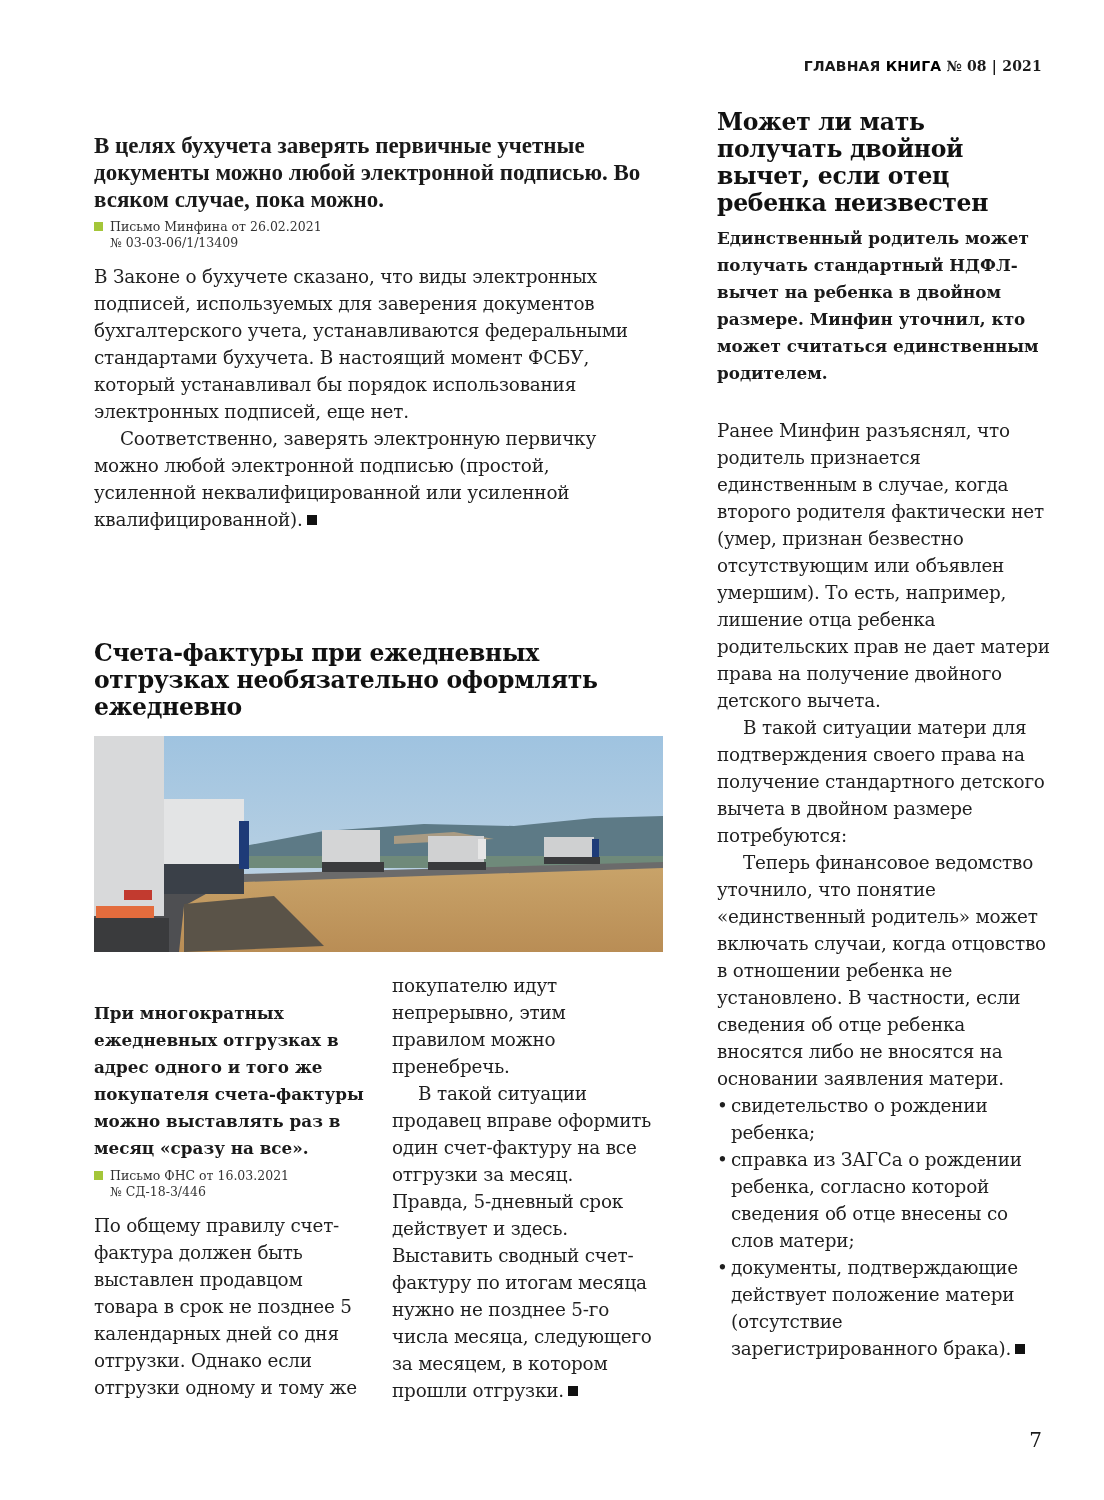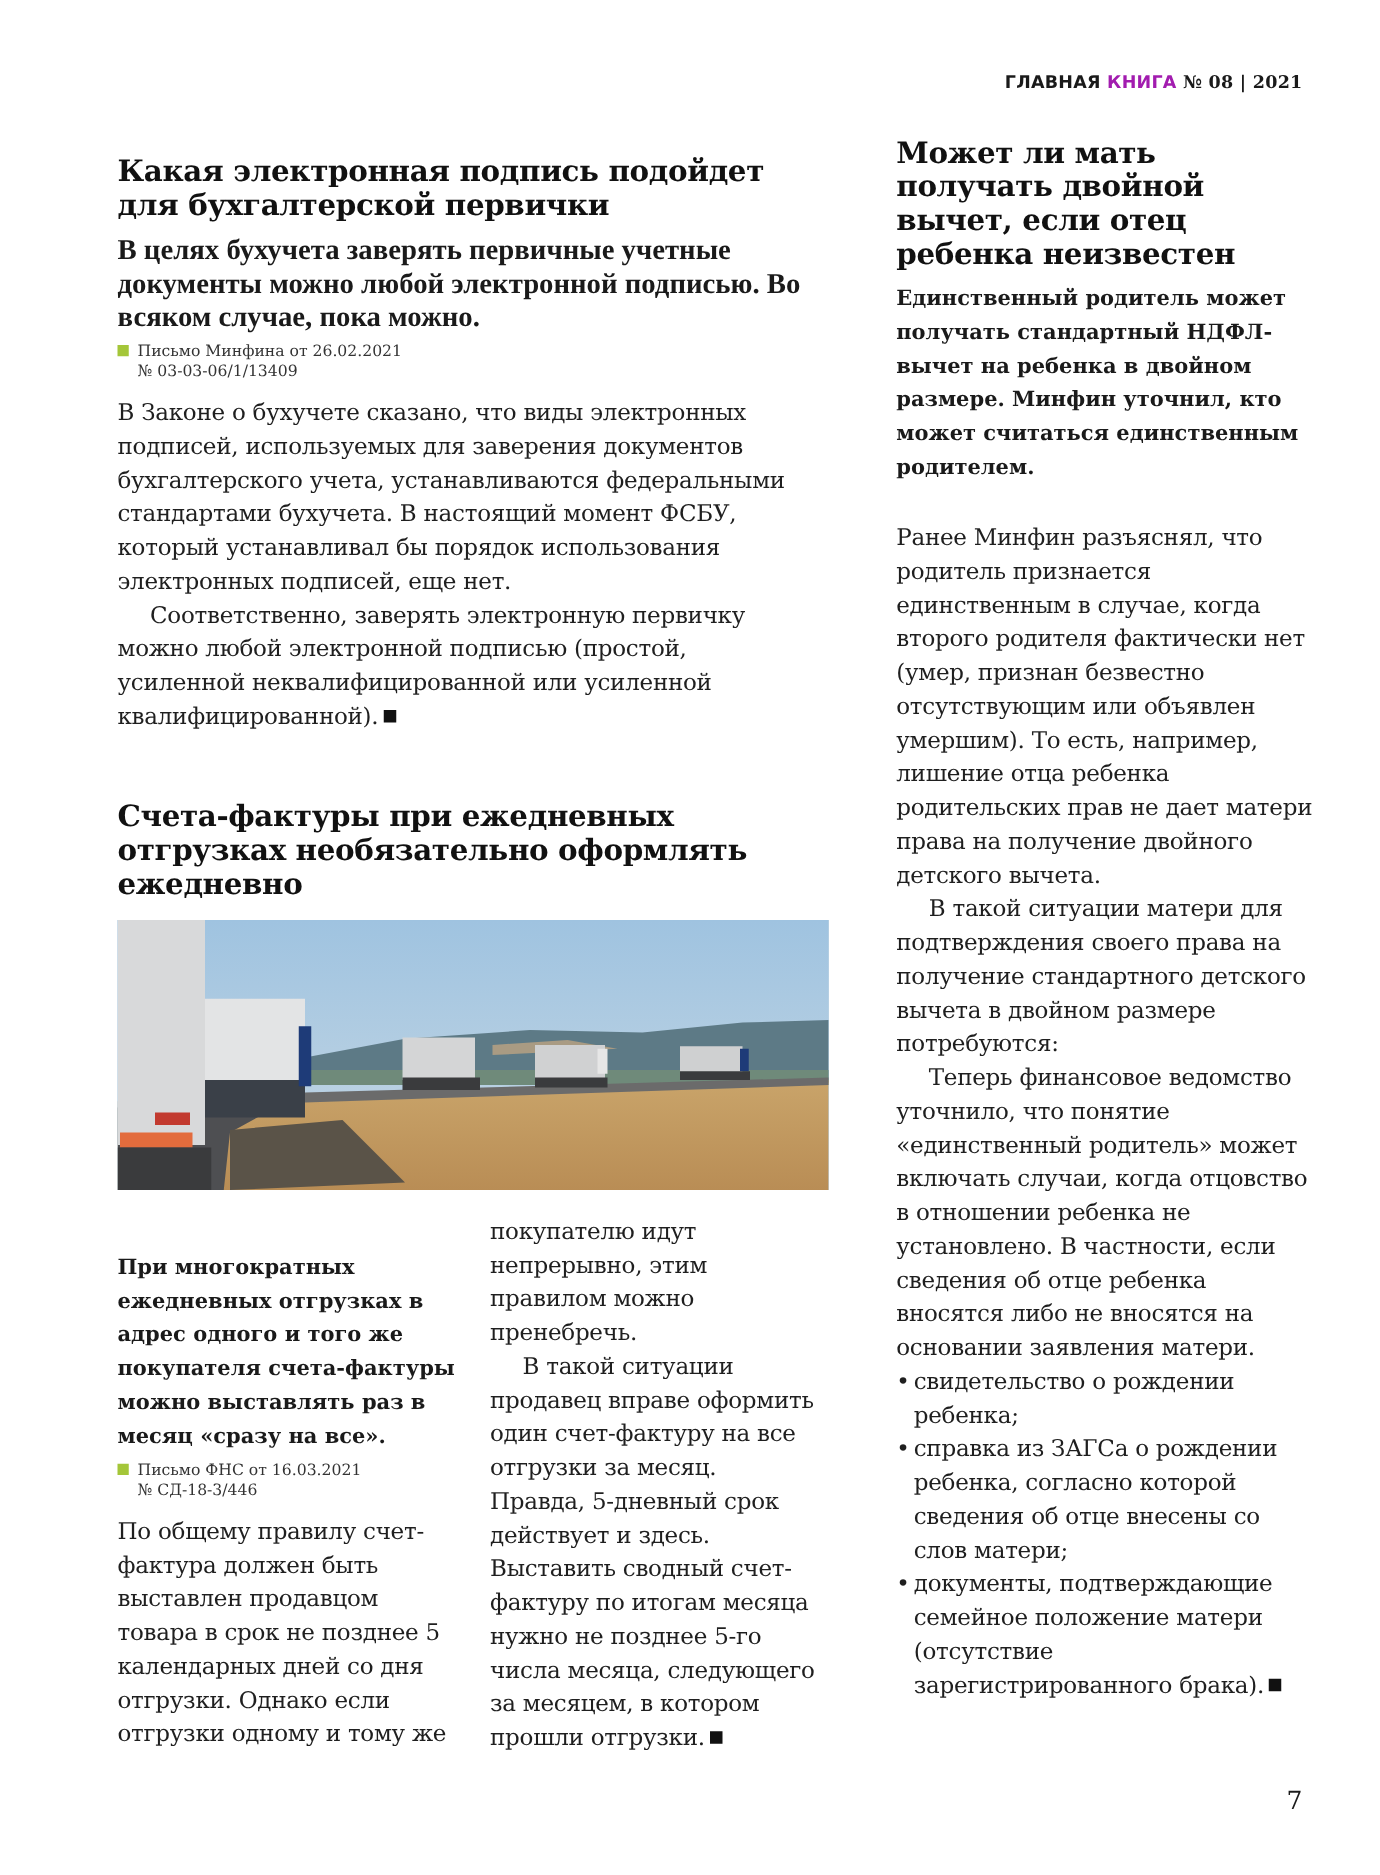--- a/index.html
+++ b/index.html
@@ -1,19 +1,19 @@
 <!DOCTYPE html>
 <html><head>
 <meta charset="utf-8">
 <style>
   html, body { margin: 0; padding: 0; background: #ffffff; }
   body { width: 1104px; height: 1500px; position: relative; overflow: hidden; color: #1a1a1a; font-family: "DejaVu Serif", serif; }
 
   .header { position: absolute; top: 58px; right: 62px; font-family: "DejaVu Sans", sans-serif; font-weight: bold; font-size: 14px; letter-spacing: 0.2px; color: #1a1a1a; white-space: nowrap; }
-  .header .accent { color: #a21caf; }
+  .header .accent { color: #000000; }
   .header .issue { font-family: "DejaVu Serif", serif; font-weight: bold; }
 
   .col { position: absolute; }
   .col-left { left: 94px; width: 560px; }
   .col-right { left: 717px; width: 340px; }
 
   h2 { margin: 0; font-family: "DejaVu Serif", serif; font-weight: bold; color: #111; letter-spacing: -0.3px; }
   .h-left { font-size: 23.5px; line-height: 27px; }
   .h-right { font-size: 23.5px; line-height: 27px; }
 
@@ -41,21 +41,20 @@
 </head>
 <body>
 
 <div class="header">
   <span>ГЛАВНАЯ</span>
   <span class="accent">КНИГА</span>
   <span class="issue">№ 08 | 2021</span>
 </div>
 
 <div class="col col-left" style="top:124px;">
-  <h2 class="h-left" style="width:520px;">Какая электронная подпись подойдет для бухгалтерской первички</h2>
   <div class="lead lead-left" style="width:560px;">В целях бухучета заверять первичные учетные документы можно любой электронной подписью. Во всяком случае, пока можно.</div>
   <div class="source">
     <span class="sq"></span>
     <div>Письмо Минфина от 26.02.2021</div>
     <div>№ 03-03-06/1/13409</div>
   </div>
   <div class="body" style="margin-top:12px; width:555px;">
     <p>В Законе о бухучете сказано, что виды электронных подписей, используемых для заверения документов бухгалтерского учета, устанавливаются федеральными стандартами бухучета. В настоящий момент ФСБУ, который устанавливал бы порядок использования электронных подписей, еще нет.</p>
     <p class="indent"><span>Соответственно, заверять электронную первичку можно любой электронной подписью (простой, усиленной неквалифицированной или усиленной квалифицированной).</span><span class="endmark"></span></p>
   </div>
@@ -135,18 +134,18 @@
 <div class="col col-right" style="top:109px;">
   <h2 class="h-right" style="width:280px;">Может ли мать получать двойной вычет, если отец ребенка неизвестен</h2>
   <div class="lead lead-right" style="width:330px;">Единственный родитель может получать стандартный НДФЛ-вычет на ребенка в двойном размере. Минфин уточнил, кто может считаться единственным родителем.</div>
   <div class="body" style="margin-top:30px; width:335px;">
     <p>Ранее Минфин разъяснял, что родитель признается единственным в случае, когда второго родителя фактически нет (умер, признан безвестно отсутствующим или объявлен умершим). То есть, например, лишение отца ребенка родительских прав не дает матери права на получение двойного детского вычета.</p>
     <p class="indent">В такой ситуации матери для подтверждения своего права на получение стандартного детского вычета в двойном размере потребуются:</p>
     <p class="indent">Теперь финансовое ведомство уточнило, что понятие «единственный родитель» может включать случаи, когда отцовство в отношении ребенка не установлено. В частности, если сведения об отце ребенка вносятся либо не вносятся на основании заявления матери.</p>
     <ul class="bullets">
       <li>свидетельство о рождении ребенка;</li>
       <li>справка из ЗАГСа о рождении ребенка, согласно которой сведения об отце внесены со слов матери;</li>
-      <li><span>документы, подтверждающие семейное положение матери (отсутствие зарегистрированного брака).</span><span class="endmark"></span></li>
+      <li><span>документы, подтверждающие действует положение матери (отсутствие зарегистрированного брака).</span><span class="endmark"></span></li>
     </ul>
   </div>
 </div>
 
 <div class="page-num">7</div>
 
 </body></html>

